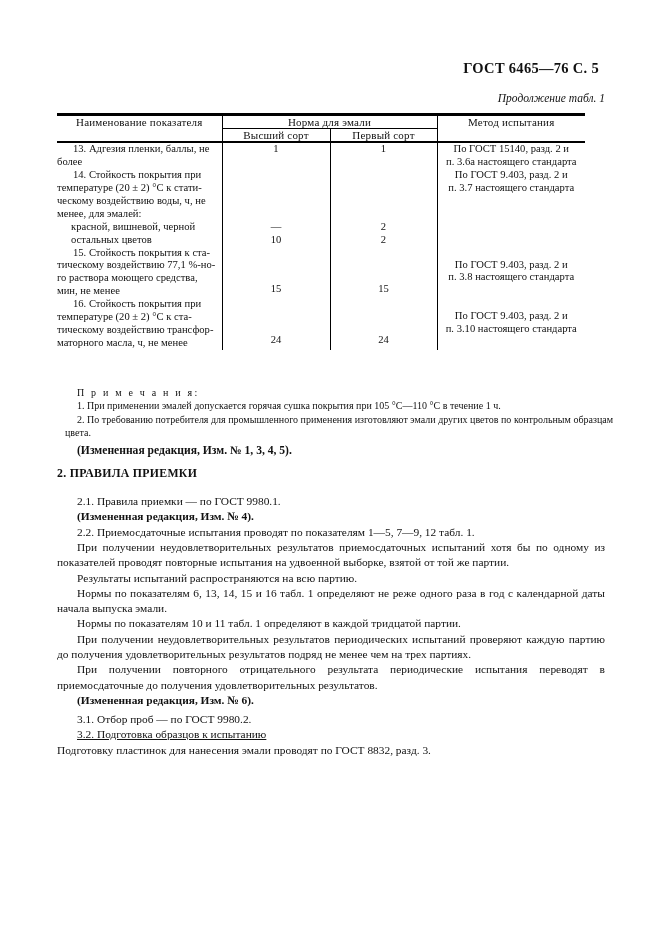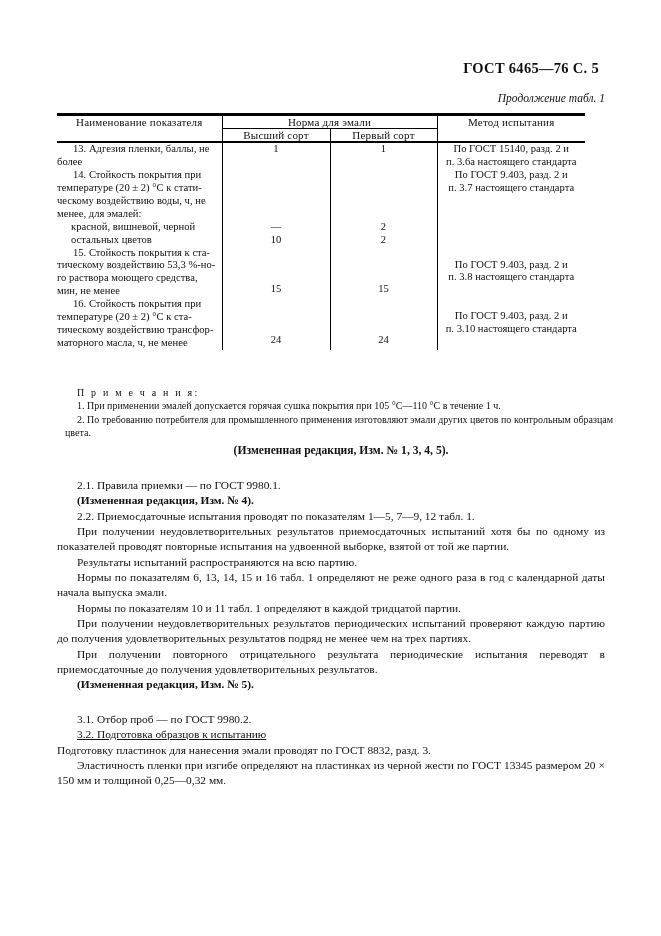--- a/index.html
+++ b/index.html
@@ -163,21 +163,21 @@
     text-justify: inter-word;
     text-indent: 20px;
   }
   .body-text p.noindent { text-indent: 0; }
   .body-text p.b { font-weight: bold; }
   .underline-head {
     font-weight: normal;
     text-decoration: underline;
   }
 
-  .blk-amend1 { position: absolute; left: 57px; width: 548px; text-align: center; }
+  .blk-amend1 { position: absolute; left: 57px; width: 548px; }
 </style>
 </head>
 <body>
 
 <div class="page">
 
   <div class="page-header">ГОСТ 6465—76 С. 5</div>
   <div class="cont-label">Продолжение табл. 1</div>
 
   <div class="tbl-wrap">
@@ -251,21 +251,21 @@
           </td>
           <td class="body-cell-val vline">
             <div>2</div>
             <div>2</div>
           </td>
           <td class="body-cell-method vline spacer-cell">&nbsp;</td>
         </tr>
         <tr>
           <td class="body-cell-name">
             <div class="indent">15. Стойкость покрытия к ста-</div>
-            <div>тическому воздействию 53,3 %-но-</div>
+            <div>тическому воздействию 77,1 %-но-</div>
             <div>го раствора моющего средства,</div>
             <div>мин, не менее</div>
           </td>
           <td class="body-cell-val vline">
             <div style="height:36px"></div>
             <div>15</div>
           </td>
           <td class="body-cell-val vline">
             <div style="height:36px"></div>
             <div>15</div>
@@ -305,34 +305,34 @@
     <p class="n-title">П р и м е ч а н и я:</p>
     <p class="item">1. При применении эмалей допускается горячая сушка покрытия при 105 °С—110 °С в течение 1 ч.</p>
     <p class="item">2. По требованию потребителя для промышленного применения изготовляют эмали других цветов по контрольным образцам цвета.</p>
   </div>
 
   <div class="blk-amend1" style="top:444px;">
     <p class="amend" style="margin:0; text-indent:20px;">(Измененная редакция, Изм. № 1, 3, 4, 5).</p>
   </div>
 
   <div class="body-text" style="top:466px;">
+    <p class="sec-title noindent">2.  ПРАВИЛА ПРИЕМКИ</p>
     <p class="noindent" style="height:12px;">&nbsp;</p>
     <p>2.1.  Правила приемки — по ГОСТ 9980.1.</p>
     <p class="b noindent" style="text-indent:20px;">(Измененная редакция, Изм. № 4).</p>
     <p>2.2.  Приемосдаточные испытания проводят по показателям 1—5, 7—9, 12 табл. 1.</p>
     <p>При получении неудовлетворительных результатов приемосдаточных испытаний хотя бы по одному из показателей проводят повторные испытания на удвоенной выборке, взятой от той же партии.</p>
     <p>Результаты испытаний распространяются на всю партию.</p>
     <p>Нормы по показателям 6, 13, 14, 15 и 16 табл. 1 определяют не реже одного раза в год с календарной даты начала выпуска эмали.</p>
     <p>Нормы по показателям 10 и 11 табл. 1 определяют в каждой тридцатой партии.</p>
     <p>При получении неудовлетворительных результатов периодических испытаний проверяют каждую партию до получения удовлетворительных результатов подряд не менее чем на трех партиях.</p>
     <p>При получении повторного отрицательного результата периодические испытания переводят в приемосдаточные до получения удовлетворительных результатов.</p>
-    <p class="b">(Измененная редакция, Изм. № 5).</p>
+    <p class="b">(Измененная редакция, Изм. № 6).</p>
   </div>
 
   <div class="body-text" style="top:700px;">
     <p class="noindent" style="height:12px;">&nbsp;</p>
     <p>3.1.  Отбор проб — по ГОСТ 9980.2.</p>
     <p class="noindent underline-head" style="text-indent:20px;">3.2.  Подготовка образцов к испытанию</p>
     <p class="noindent">Подготовку пластинок для нанесения эмали проводят по ГОСТ 8832, разд. 3.</p>
-    <p>Эластичность пленки при изгибе определяют на пластинках из черной жести по ГОСТ 13345 размером 20 × 150 мм и толщиной 0,25—0,32 мм.</p>
   </div>
 
 </div>
 
 </body></html>

